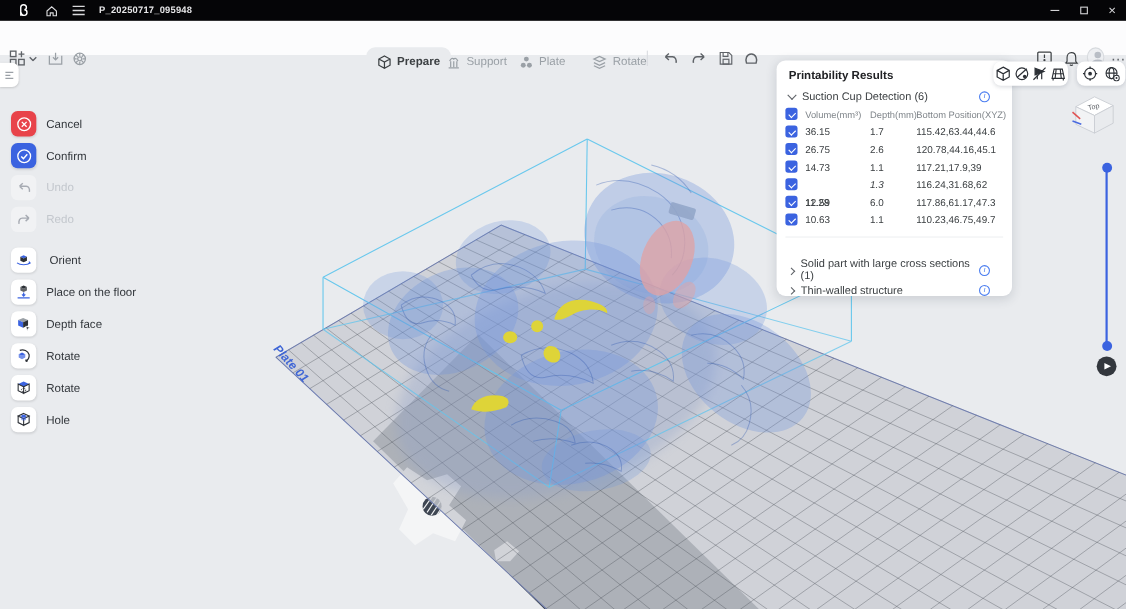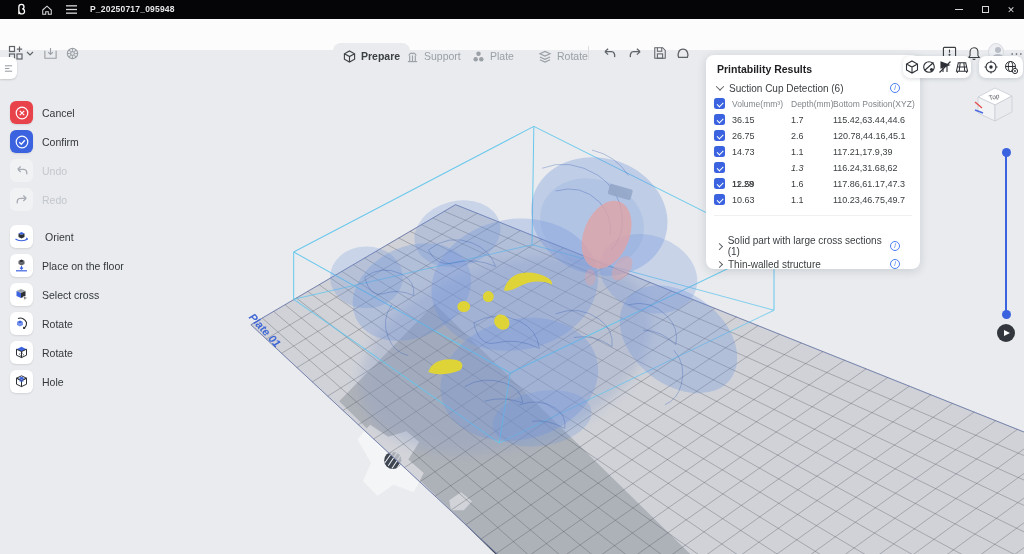--- a/index.html
+++ b/index.html
@@ -388,21 +388,21 @@
 </div>
 <div class="rail-item" style="top:283px;">
   <div class="tile">
     <svg width="15" height="15" viewBox="0 0 15 15">
         <path d="M7,2 L11.5,4 L7,6 L2.5,4 Z" fill="#9aa0a6"></path>
         <path d="M2.5,4 L7,6 V11 L2.5,9 Z" fill="#3b63e0"></path>
         <path d="M11.5,4 L7,6 V11 L11.5,9 Z" fill="#2c3036"></path>
         <path d="M9.5,9.5 L13.5,11 L11.5,11.6 L10.8,13.6 Z" fill="#2c3036" stroke="#fff" stroke-width=".6"></path>
       </svg>
   </div>
-    <span class="rail-label">Select cross</span>
+    <span class="rail-label">Depth face</span>
 </div>
 <div class="rail-item" style="top:312px;">
   <div class="tile">
     <svg width="15" height="15" viewBox="0 0 15 15">
         <path d="M6,4.5 L9,6 L6,7.5 L3,6 Z" fill="#3b63e0"></path>
         <path d="M3,6 L6,7.5 V10.5 L3,9 Z M9,6 L6,7.5 V10.5 L9,9 Z" fill="#3b63e0" opacity=".7"></path>
         <path d="M4,2.5 A6.5,6.5 0 0 1 12.5,6.5 A6.5,6.5 0 0 1 9.5,12.5" fill="none" stroke="#2c3036" stroke-width="1.1"></path>
         <path d="M9.5,12.5 L11.2,12.2 M9.5,12.5 L9.8,10.8" stroke="#2c3036" stroke-width="1.1" fill="none"></path>
       </svg>
   </div>
@@ -457,21 +457,21 @@
   <span class="trow col-dep" style="top:92px;">1.1</span>
   <span class="trow col-pos" style="top:92px;">117.21,17.9,39</span>
 
   <span class="cbx" style="top:107px;"></span>
   <span class="trow col-vol" style="top:124px;">12.59</span>
   <span class="trow col-dep" style="top:108px;font-style:italic;">1.3</span>
   <span class="trow col-pos" style="top:108px;">116.24,31.68,62</span>
 
   <span class="cbx" style="top:123px;"></span>
   <span class="trow col-vol" style="top:124px;">11.28</span>
-  <span class="trow col-dep" style="top:124px;">1.6</span>
+  <span class="trow col-dep" style="top:124px;">6.0</span>
   <span class="trow col-pos" style="top:124px;">117.86,61.17,47.3</span>
 
   <span class="cbx" style="top:139px;"></span>
   <span class="trow col-vol" style="top:140px;">10.63</span>
   <span class="trow col-dep" style="top:140px;">1.1</span>
   <span class="trow col-pos" style="top:140px;">110.23,46.75,49.7</span>
 
   <div class="divider"></div>
 
   <div class="sect-row" style="top:184px;">

